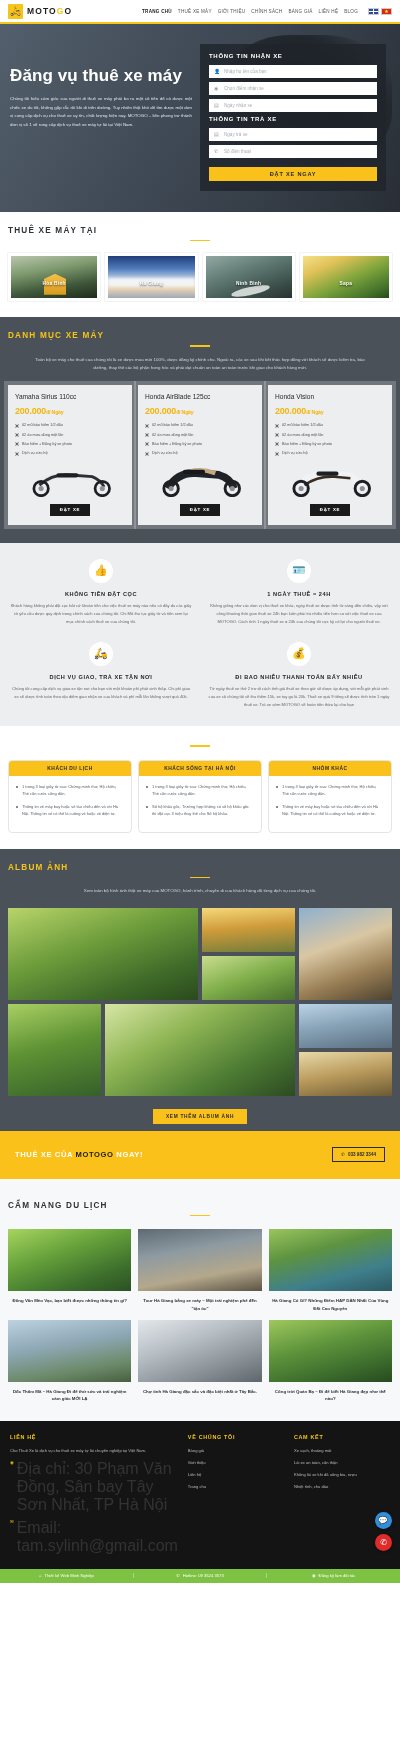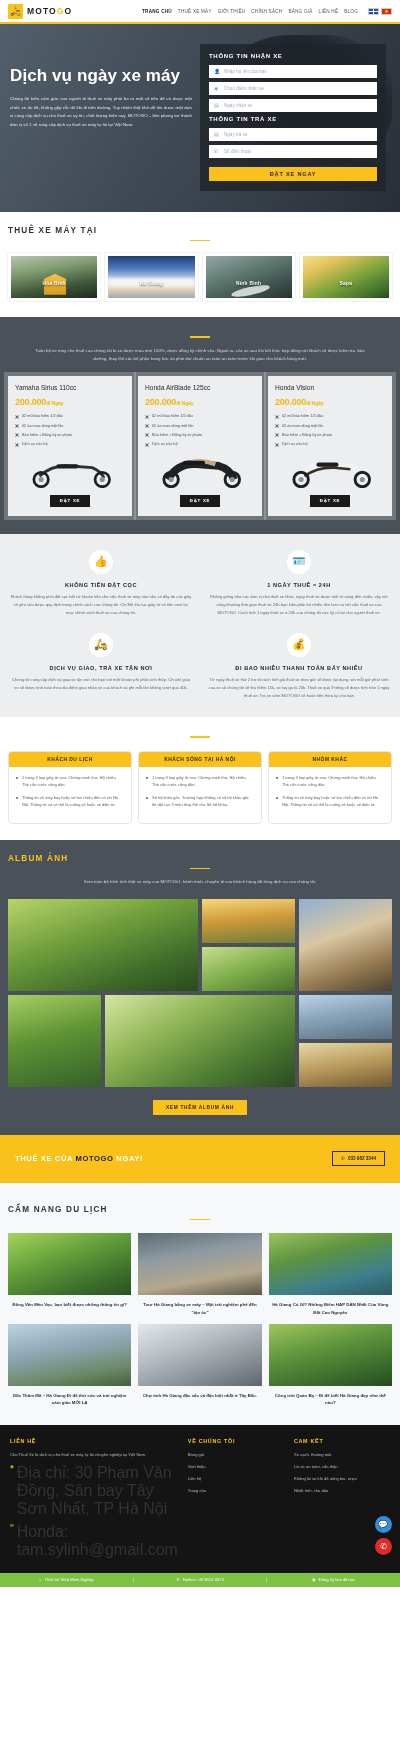--- a/index.html
+++ b/index.html
@@ -194,21 +194,21 @@
   .proc-body li {
     font-size: 4px; line-height: 1.85; color: #5a6066; margin-bottom: 5px;
     padding-left: 6px; position: relative;
   }
   .proc-body li::before {
     content: ""; position: absolute; left: 0; top: 3px;
     width: 2.2px; height: 2.2px; border-radius: 50%; background: #5a6066;
   }
 
   
-  .album { background: #4a5159; padding: 14px 8px 20px; }
+  .album { background: #4a5159; padding: 14px 8px 7px; }
   .album-grid {
     display: grid; grid-template-columns: repeat(4, 1fr);
     grid-auto-rows: 44px; gap: 4px; margin-top: 12px;
   }
   .album-cell { overflow: hidden; cursor: pointer; }
   .a1 { grid-column: 1 / 3; grid-row: 1 / 3; background: linear-gradient(160deg,#b9d46a 0%,#6f9e3c 40%,#3f6b29 75%,#2a4a1d 100%); }
   .a2 { grid-column: 3 / 4; grid-row: 1 / 2; background: linear-gradient(175deg,#f5d97a 0%,#cf9b3a 45%,#6f7c3a 100%); }
   .a3 { grid-column: 4 / 5; grid-row: 1 / 3; background: linear-gradient(160deg,#8fb0cf 0%,#d9c7a3 40%,#9a7f55 70%,#4d4230 100%); }
   .a4 { grid-column: 3 / 4; grid-row: 2 / 3; background: linear-gradient(160deg,#c9dd8e 0%,#7fae4a 50%,#47702c 100%); }
   .a5 { grid-column: 1 / 2; grid-row: 3 / 5; background: linear-gradient(165deg,#a9cf63 0%,#5f9334 45%,#35602a 100%); }
@@ -308,21 +308,21 @@
       <span class="flag flag-uk"></span>
       <span class="flag flag-vn">★</span>
     </span>
   </nav>
 </div>
 <div class="header-rule"></div>
 
 <section class="hero">
   <div class="hero-inner">
     <div class="hero-left">
-      <h1 class="hero-title">Dịch vụ ngày xe máy</h1>
+      <h1 class="hero-title">Đăng vụ thuê xe máy</h1>
       <p class="hero-desc">Chúng tôi hiểu cảm giác của người đi thuê xe máy phải bỏ ra một số tiền để có được một chiếc xe đủ tốt, không gặp rắc rối khi đi trên đường. Tuy nhiên thật khó để tìm được một đơn vị cung cấp dịch vụ cho thuê xe uy tín, chất lượng hiện nay. MOTOGO – liên phong trở thành đơn vị số 1 về rong cấp dịch vụ thuê xe máy tự lái tại Việt Nam.</p>
     </div>
     <div class="hero-form">
       <div class="form-heading">THÔNG TIN NHẬN XE</div>
 
       <div class="form-field">
         <span class="fi">👤</span>
         <span class="fv">Nhập họ tên của bạn</span>
       </div>
       <div class="form-field">
@@ -367,20 +367,21 @@
       <div class="loc-label">Ninh Bình</div>
     </div>
     <div class="loc-card">
       <div class="loc-img i-sapa"></div>
       <div class="loc-label">Sapa</div>
     </div>
   </div>
 </section>
 
 <section class="bikes">
+  <h2 class="sec-title light">DANH MỤC XE MÁY</h2>
   <div class="sec-rule"></div>
   <p class="sec-sub">Toàn bộ xe máy cho thuê của chúng tôi là xe được mua mới 100%, được đăng ký chính chủ. Ngoài ra, các xe sau khi kết thúc hợp đồng với khách sẽ được kiểm tra, bảo dưỡng, thay thế các bộ phận hỏng hóc và phải đạt chuẩn an toàn an toàn trước khi giao cho khách hàng mới.</p>
 
   <div class="bike-grid">
 
     <div class="bike-card">
       <div class="bike-name">Yamaha Sirius 110cc</div>
       <div class="bike-price">
         <span>200.000</span><span class="unit">đ/ Ngày</span>
       </div>
@@ -616,21 +617,21 @@
   <footer class="footer">
     <div class="fcol">
       <div class="fcol-title">LIÊN HỆ</div>
       <p>Cho Thuê Xe là dịch vụ cho thuê xe máy tự lái chuyên nghiệp tại Việt Nam.</p>
       <div class="fitem">
         <span class="fico">◉</span>
         <span>Địa chỉ: 30 Phạm Văn Đồng, Sân bay Tây Sơn Nhất, TP Hà Nội</span>
       </div>
       <div class="fitem">
         <span class="fico">✉</span>
-        <span>Honda: tam.sylinh@gmail.com</span>
+        <span>Email: tam.sylinh@gmail.com</span>
       </div>
     </div>
 
     <div class="fcol">
       <div class="fcol-title">VỀ CHÚNG TÔI</div>
       <ul>
         <li>Bảng giá</li>
         <li>Giới thiệu</li>
         <li>Liên hệ</li>
         <li>Trang chủ</li>

